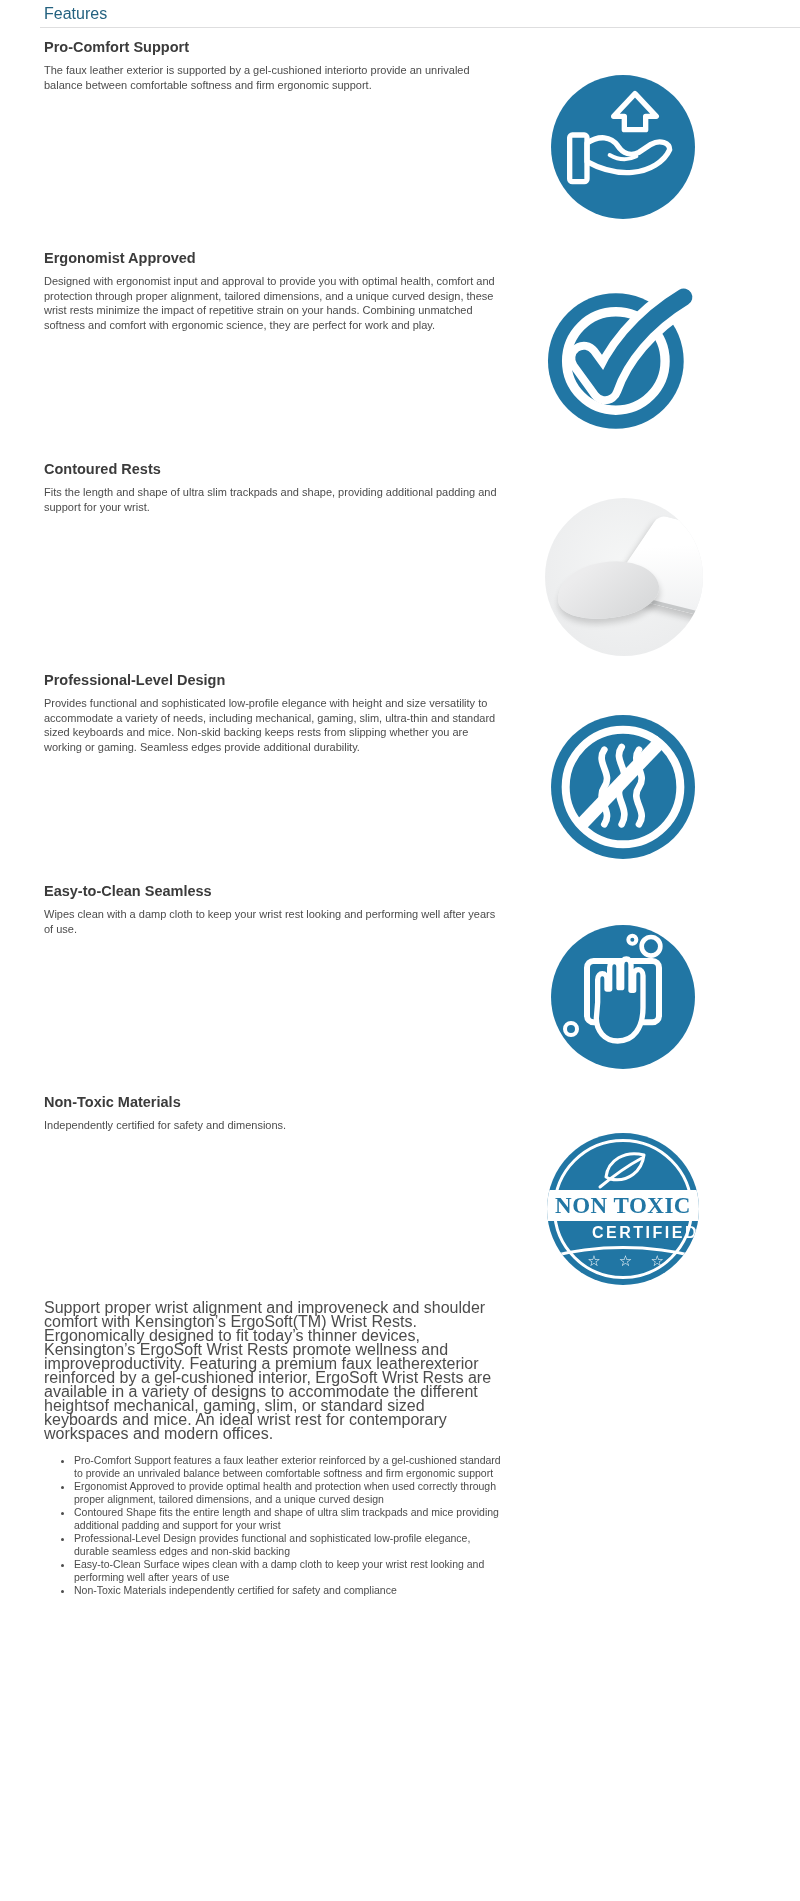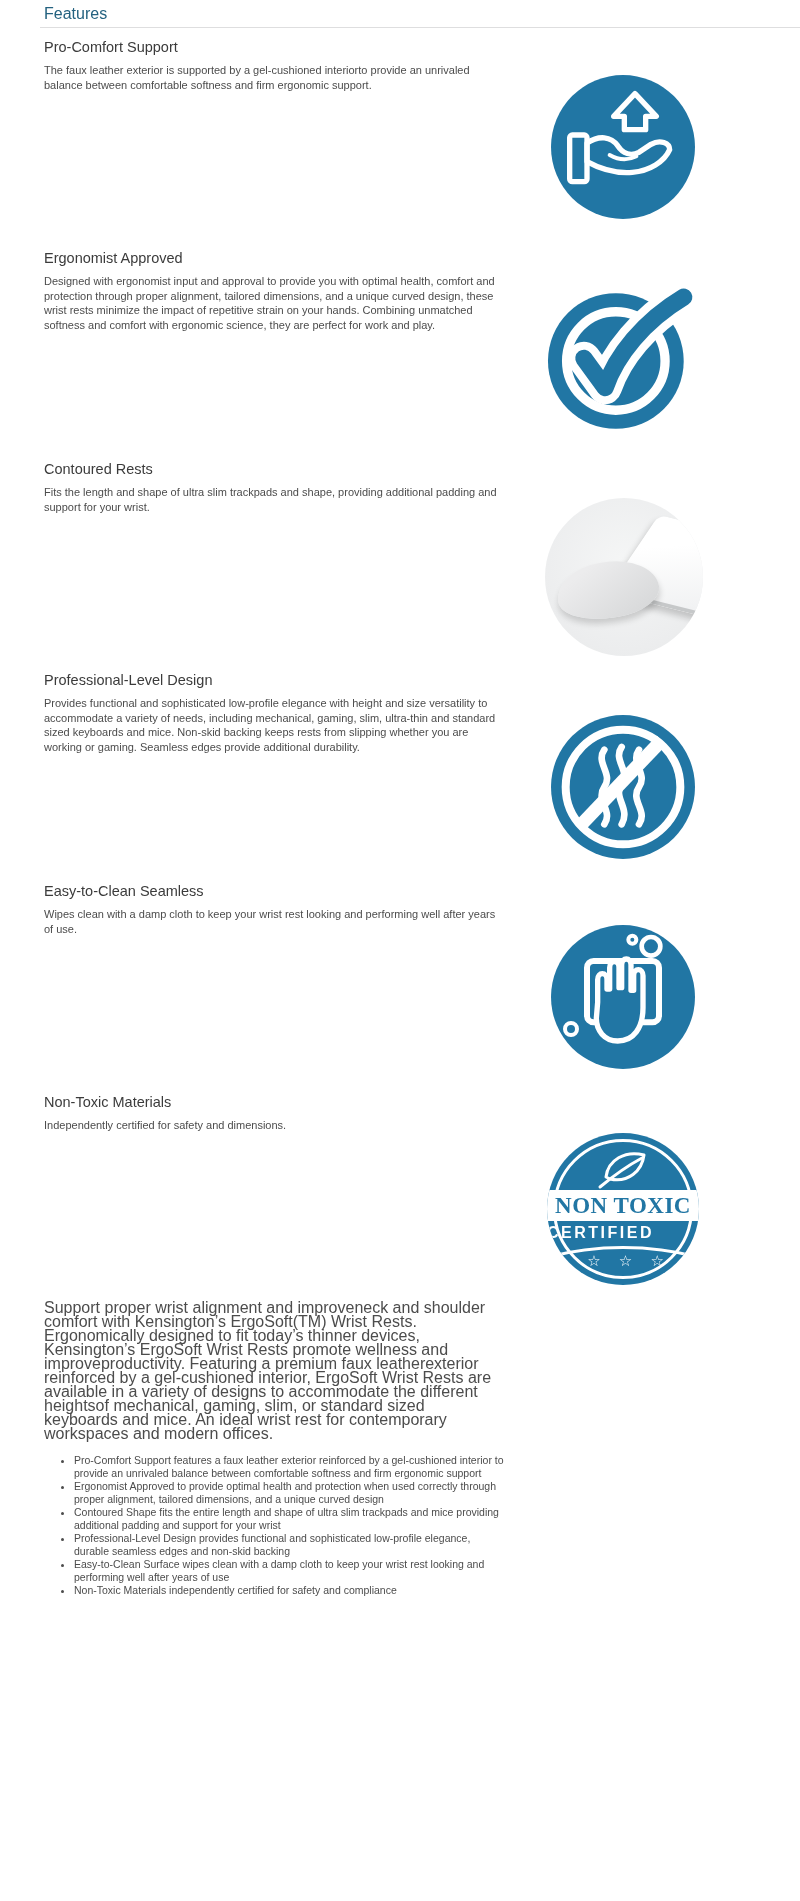--- a/index.html
+++ b/index.html
@@ -3,21 +3,21 @@
 <meta charset="utf-8">
 <style>
   html,body { margin:0; padding:0; background:#ffffff; }
   body { font-family:"Liberation Sans","DejaVu Sans",sans-serif; }
   .page { position:relative; width:800px; height:1901px; background:#fff; overflow:hidden;margin-left:40px; }
 
   .features-heading { position:absolute; left:4px; top:5px; font-size:16px; font-weight:400; color:#23617f; }
   .heading-divider { position:absolute; left:0; right:0; top:27px; border-top:1px solid #dededf; height:0; }
 
   .feature-row { position:absolute; left:4px; width:470px; }
-  .feature-title { font-size:14.5px; font-weight:400; color:#3b3b3b; margin:0 0 8px 0; }
+  .feature-title { font-size:14.5px; font-weight:700; color:#3b3b3b; margin:0 0 8px 0; }
   .feature-desc { font-size:11px; line-height:14.5px; color:#4c4c4c; width:455px; margin:0; }
 
   .icon-box { position:absolute; }
   .icon-svg { display:block; }
 
   
   .photo-circle { width:158px; height:158px; border-radius:50%;
     background:radial-gradient(circle at 50% 42%, #f5f6f6 0%, #ecedee 70%, #e7e9e9 100%);
     overflow:hidden; position:relative; }
   .photo-pad { position:absolute; left:12px; top:64px; width:102px; height:56px;
@@ -29,21 +29,21 @@
     border-radius:8px; transform:rotate(14deg) skewX(-20deg);
     border-bottom:4px solid #c6c8c9; box-shadow:0 5px 6px rgba(0,0,0,0.18); }
 
   
   .badge { position:relative; width:152px; height:152px; border-radius:50%; overflow:hidden; }
   .badge-ring { position:absolute; inset:6px; border:3px solid #fff; border-radius:50%; }
   .badge-leaf { position:absolute; top:12px; left:50%; transform:translateX(-50%); }
   .badge-band { position:absolute; left:-4px; right:-4px; top:57px; height:31px; background:#ffffff;
     display:flex; align-items:center; justify-content:center; }
   .badge-title { font-size:23px; font-weight:800; letter-spacing:0.5px;font-family:Liberation Serif, serif; }
-  .badge-cert { position:absolute; top:91px; left:0; width:100%; text-align:left;
+  .badge-cert { position:absolute; top:91px; left:0; width:100%; text-align:right;
     color:#fff; font-size:16px; font-weight:700; letter-spacing:2.5px; }
   .badge-arc { position:absolute; width:600px; height:600px; border:3px solid #fff; border-radius:50%;
     left:50%; transform:translateX(-50%); top:113px; }
   .badge-stars { position:absolute; top:119px; left:6px; width:100%; text-align:center;
     color:#fff; font-size:15px; letter-spacing:7px; }
 
   
   .summary { position:absolute; left:4px; top:1301px; width:470px; }
   .summary-paragraph { font-size:16px; line-height:14px; color:#4c4c4c; width:452px; margin:0; }
   .summary-list { margin:13px 0 0 0; padding-left:30px; width:430px; }
@@ -143,21 +143,21 @@
       </div>
       <div class="badge-cert">CERTIFIED</div>
       <div class="badge-arc"></div>
       <div class="badge-stars">☆ ☆ ☆</div>
     </div>
   </div>
 
   <div class="summary">
     <p class="summary-paragraph">Support proper wrist alignment and improveneck and shoulder comfort with Kensington’s ErgoSoft(TM) Wrist Rests. Ergonomically designed to fit today’s thinner devices, Kensington’s ErgoSoft Wrist Rests promote wellness and improveproductivity. Featuring a premium faux leatherexterior reinforced by a gel-cushioned interior, ErgoSoft Wrist Rests are available in a variety of designs to accommodate the different heightsof mechanical, gaming, slim, or standard sized keyboards and mice. An ideal wrist rest for contemporary workspaces and modern offices.</p>
     <ul class="summary-list">
-      <li>Pro-Comfort Support features a faux leather exterior reinforced by a gel-cushioned interior to provide an unrivaled balance between comfortable softness and firm ergonomic support</li>
+      <li>Pro-Comfort Support features a faux leather exterior reinforced by a gel-cushioned standard to provide an unrivaled balance between comfortable softness and firm ergonomic support</li>
       <li>Ergonomist Approved to provide optimal health and protection when used correctly through proper alignment, tailored dimensions, and a unique curved design</li>
       <li>Contoured Shape fits the entire length and shape of ultra slim trackpads and mice providing additional padding and support for your wrist</li>
       <li>Professional-Level Design provides functional and sophisticated low-profile elegance, durable seamless edges and non-skid backing</li>
       <li>Easy-to-Clean Surface wipes clean with a damp cloth to keep your wrist rest looking and performing well after years of use</li>
       <li>Non-Toxic Materials independently certified for safety and compliance</li>
     </ul>
   </div>
 
 </div>
 

